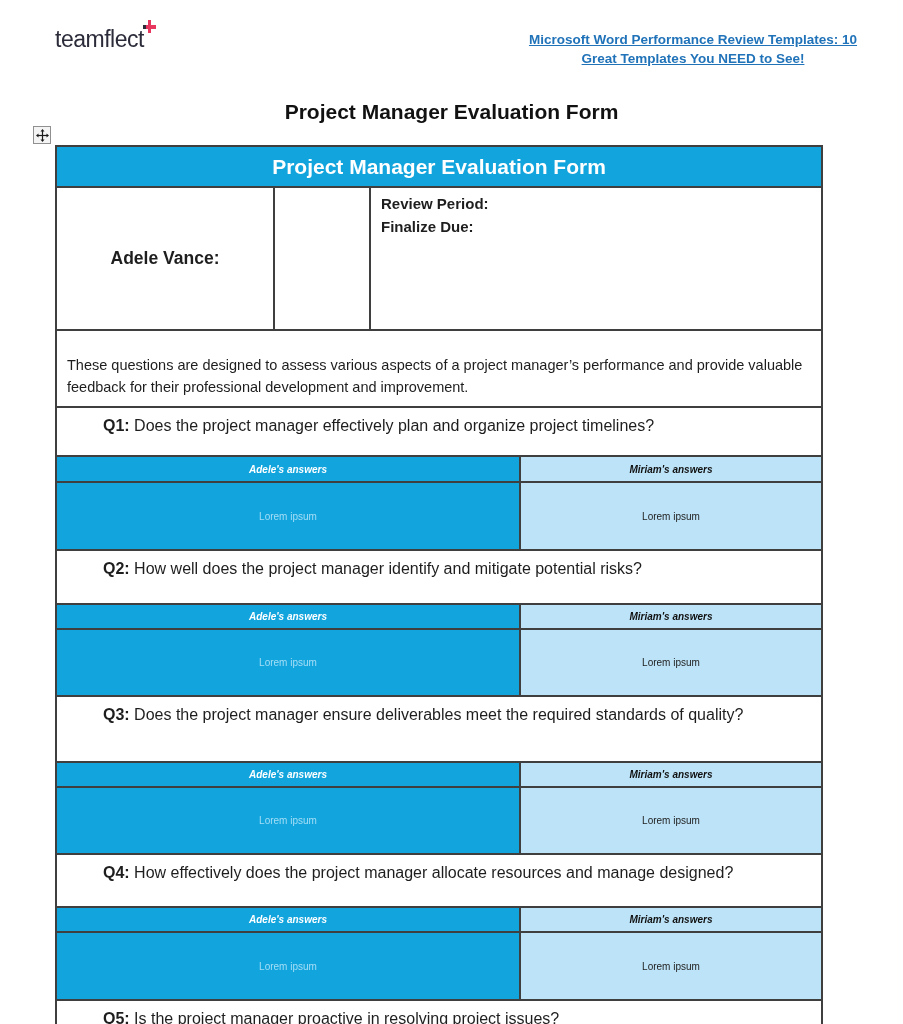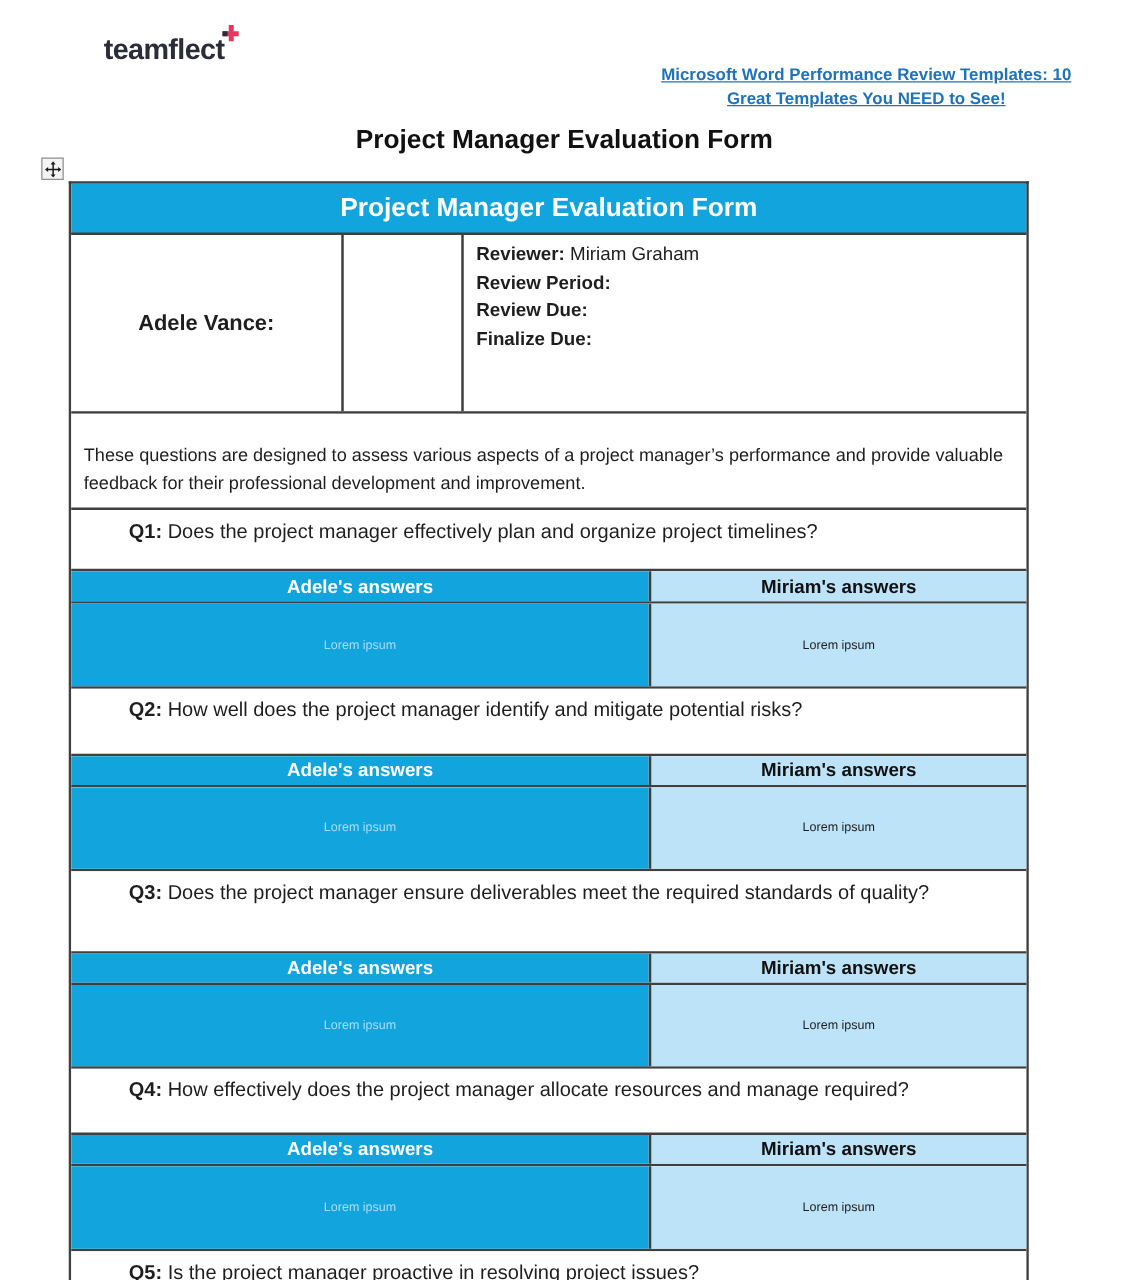--- a/index.html
+++ b/index.html
@@ -14,30 +14,29 @@
   *{box-sizing:border-box;margin:0;padding:0;}
   html,body{background:#fff;}
   body{font-family:"Liberation Sans",sans-serif;}
   .page{
     position:relative;width:903px;height:1024px;background:#fff;
     overflow:hidden;margin:0 auto;
   }
   
   .logo{position:absolute;left:55px;top:26px;display:inline-block;}
   .logo-text{
-    font-size:23px;font-weight:bold;color:var(--logo-dark);
+    font-size:23px;font-weight:normal;color:var(--logo-dark);
     letter-spacing:-0.5px;
-    margin-left:28px;
   }
   .logo-plus{position:absolute;right:-12px;top:-6px;width:13px;height:13px;display:inline-block;}
   .logo-plus .pv{position:absolute;left:5px;top:0;width:3.5px;height:13px;background:var(--logo-pink);}
   .logo-plus .ph{position:absolute;left:0;top:5px;width:13px;height:3.5px;background:var(--logo-pink);}
   .logo-plus .pd{position:absolute;left:0;top:5px;width:3.5px;height:3.5px;background:var(--logo-dark);}
   .top-link{
-    position:absolute;top:51px;right:10px;width:400px;text-align:center;
+    position:absolute;top:31px;right:10px;width:400px;text-align:center;
     color:var(--link-blue);font-size:13.5px;font-weight:bold;line-height:1.4;
     text-decoration:underline;cursor:pointer;
   }
   .top-link span{display:block;}
   .doc-title{
     position:absolute;top:100px;left:0;width:100%;text-align:center;
     font-size:21px;font-weight:bold;color:#111;
   }
   
   .move-handle{
@@ -65,21 +64,21 @@
     font-weight:bold;font-size:17.5px;
   }
   .fields-cell{padding:5px 10px;font-size:15px;line-height:1.5;}
   .fline .b{font-weight:bold;}
   .desc{height:77px;padding:24px 18px 0 10px;font-size:14.5px;line-height:1.5;}
   .qrow{padding:9px 10px 0 10px;font-size:16px;}
   .qrow .b{font-weight:bold;margin-left:36px;}
   .ahdr{display:grid;grid-template-columns:462px 1fr;}
   .ahdr > div{
     display:flex;align-items:center;justify-content:center;
-    font-size:15px;font-weight:bold;height:100%;
+    font-size:10px;font-weight:bold;height:100%;font-style:italic;
   }
   .ahdr .ahl{background:var(--accent-blue);color:#fff;}
   .ahdr .ahr{background:var(--light-blue);color:#101010;border-left:2px solid var(--border-dark);}
   .abody{display:grid;grid-template-columns:462px 1fr;}
   .abody > div{
     display:flex;align-items:center;justify-content:center;
     font-size:10px;height:100%;
   }
   .abody .abl{background:var(--accent-blue);color:var(--lorem-on-blue);}
   .abody .abr{background:var(--light-blue);color:#1e1e1e;border-left:2px solid var(--border-dark);}
@@ -132,23 +131,21 @@
   </div>
 
   <div class="tbl">
 
     <div class="row banner">Project Manager Evaluation Form</div>
 
     <div class="row info">
       <div class="cell name-cell">Adele Vance:</div>
       <div class="cell"></div>
       <div class="cell fields-cell">
-        <div class="fline"><span class="b">Reviewer:</span><span> Miriam Graham</span></div>
         <div class="fline"><span class="b">Review Period:</span><span></span></div>
-        <div class="fline"><span class="b">Review Due:</span><span></span></div>
         <div class="fline"><span class="b">Finalize Due:</span><span></span></div>
       </div>
     </div>
 
     <div class="row desc">
       <span>These questions are designed to assess various aspects of a project manager’s performance and provide valuable feedback for their professional development and improvement.</span>
     </div>
 
     <div class="row qrow h-q1">
       <span class="b">Q1:</span><span> Does the project manager effectively plan and organize project timelines?</span>
@@ -180,21 +177,21 @@
     <div class="row ahdr h-hdr2">
       <div class="ahl">Adele's answers</div>
       <div class="ahr">Miriam's answers</div>
     </div>
     <div class="row abody h-body3">
       <div class="abl">Lorem ipsum</div>
       <div class="abr">Lorem ipsum</div>
     </div>
 
     <div class="row qrow h-q4">
-      <span class="b">Q4:</span><span> How effectively does the project manager allocate resources and manage required?</span>
+      <span class="b">Q4:</span><span> How effectively does the project manager allocate resources and manage designed?</span>
     </div>
     <div class="row ahdr h-hdr2">
       <div class="ahl">Adele's answers</div>
       <div class="ahr">Miriam's answers</div>
     </div>
     <div class="row abody h-body4">
       <div class="abl">Lorem ipsum</div>
       <div class="abr">Lorem ipsum</div>
     </div>
 

